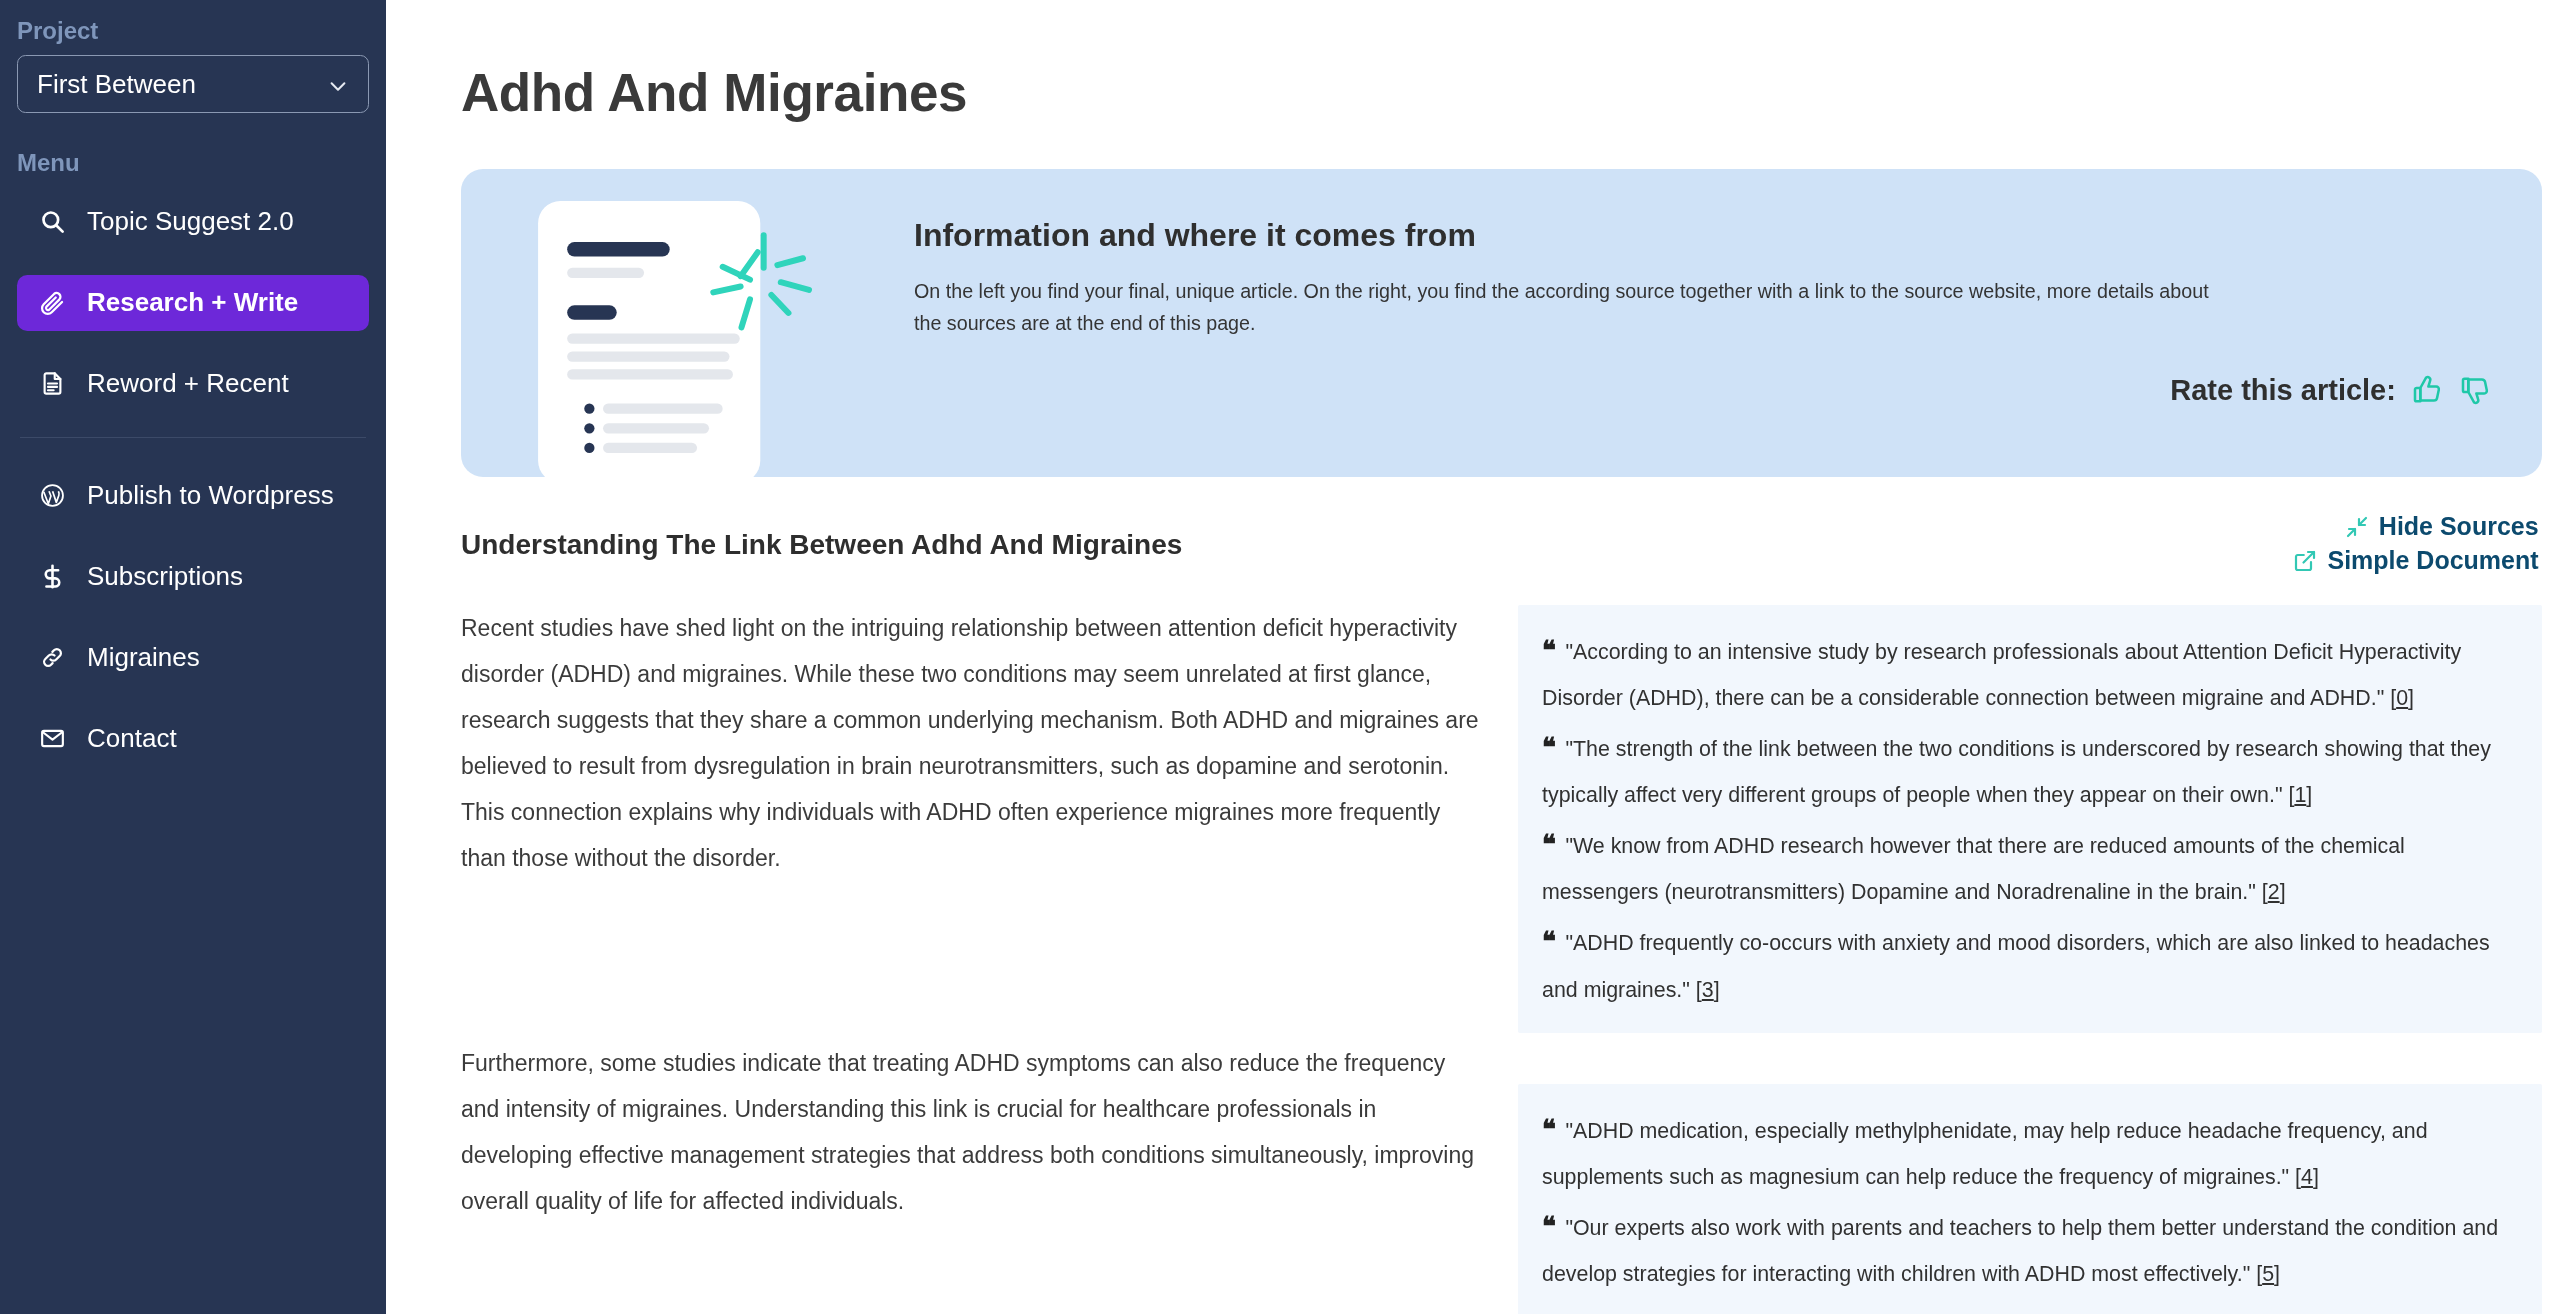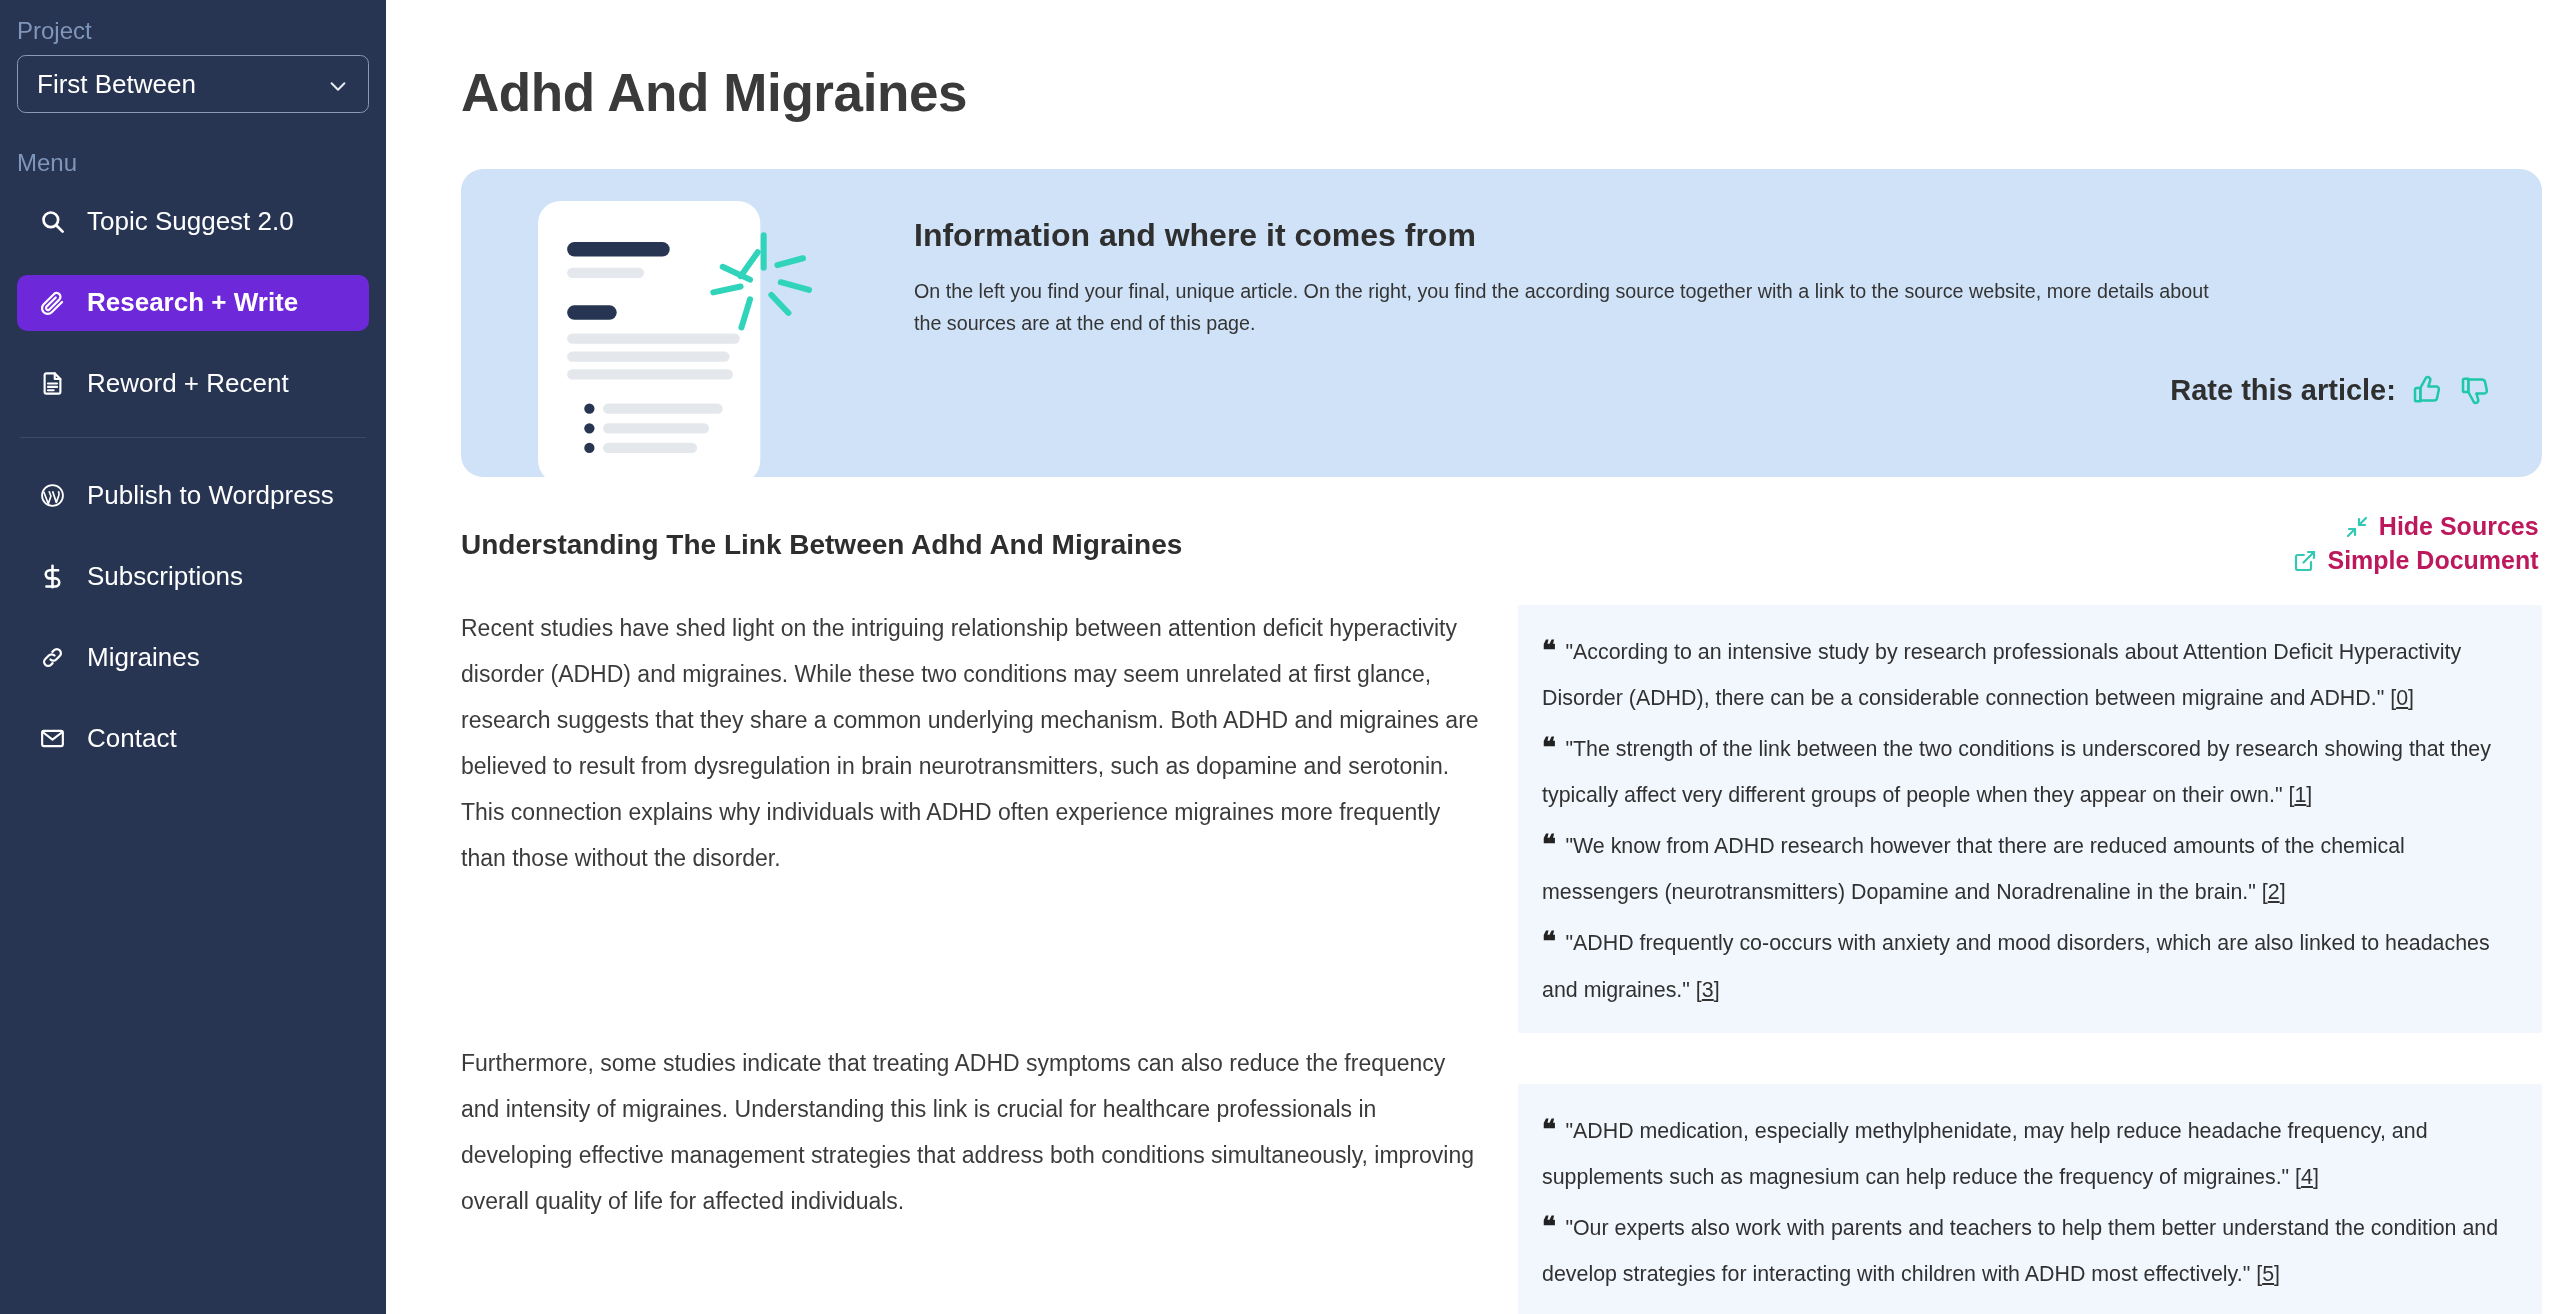--- a/index.html
+++ b/index.html
@@ -25,21 +25,21 @@
     background: #273553;
     padding: 0 17px;
     position: relative;
   }
 
   .sb-label {
     color: #7f96bb;
     font-size: 24px;
     line-height: 1;
     padding: 19px 0 12px 0;
-    font-weight: 400;
+    font-weight: 700;
   }
   .sb-label.menu { padding-top: 38px; padding-bottom: 13.7px; }
 
   .project-select {
     height: 58px;
     border: 1.7px solid #8b99b3;
     border-radius: 8.5px;
     display: flex;
     align-items: center;
     padding: 0 19px;
@@ -156,21 +156,21 @@
     display: flex;
     flex-direction: column;
     align-items: flex-end;
     gap: 6.8px;
     padding-right: 3.4px;
   }
   .src-link {
     display: flex;
     align-items: center;
     gap: 10.3px;
-    color: #be185d;
+    color: #0c4a6e;
     font-size: 25px;
     font-weight: 700;
     line-height: 1.1;
   }
   .src-link svg { display: block; width: 24px; height: 24px; }
 
   
   .section-head {
     font-size: 28px;
     font-weight: 700;

